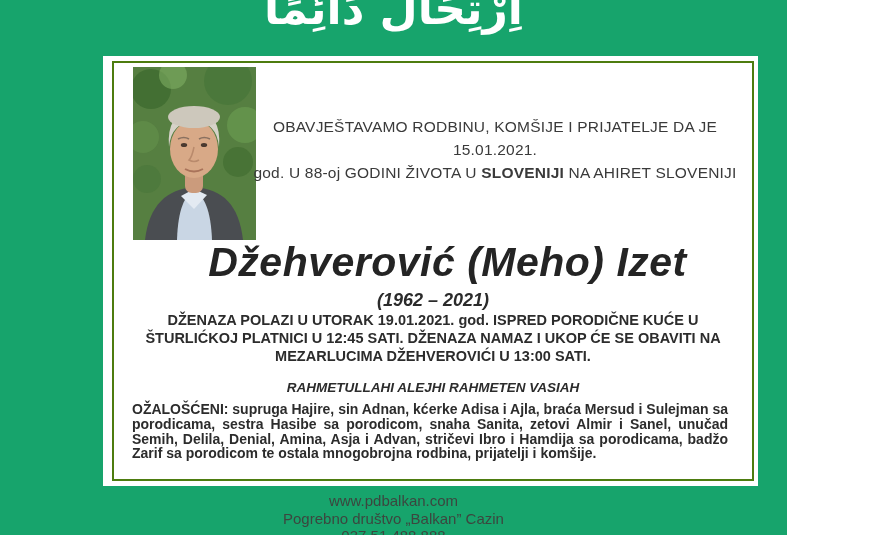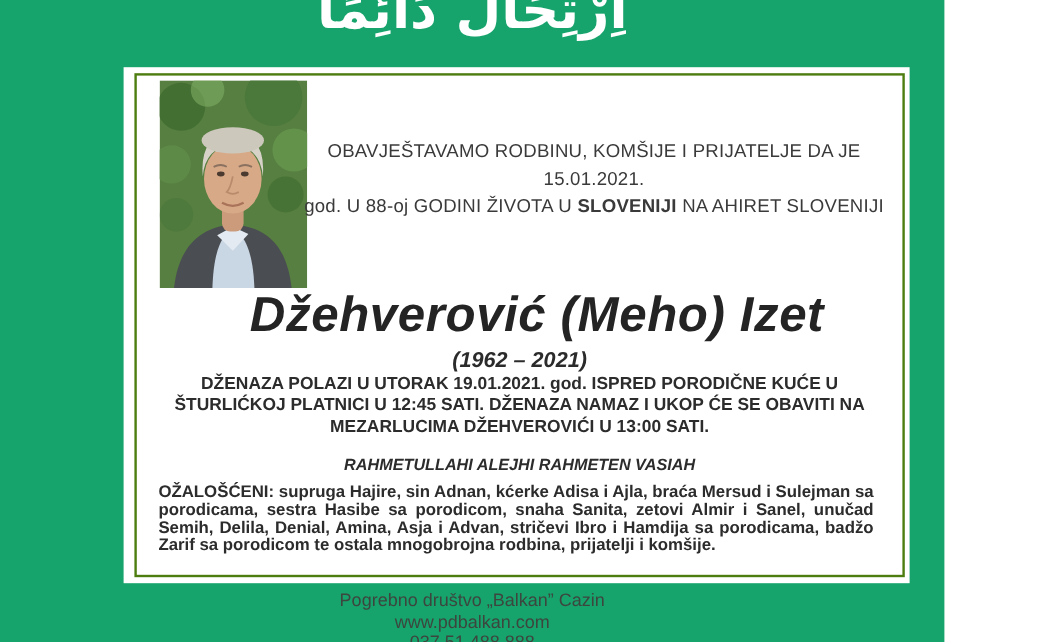--- a/index.html
+++ b/index.html
@@ -148,18 +148,18 @@
       <p class="funeral">DŽENAZA POLAZI U UTORAK 19.01.2021. god. ISPRED PORODIČNE KUĆE U ŠTURLIĆKOJ PLATNICI U 12:45 SATI. DŽENAZA NAMAZ I UKOP ĆE SE OBAVITI NA MEZARLUCIMA DŽEHVEROVIĆI U 13:00 SATI.</p>
 
       <div class="prayer">RAHMETULLAHI ALEJHI RAHMETEN VASIAH</div>
 
       <p class="mourners">OŽALOŠĆENI: supruga Hajire, sin Adnan, kćerke Adisa i Ajla, braća Mersud i Sulejman sa porodicama, sestra Hasibe sa porodicom, snaha Sanita, zetovi Almir i Sanel, unučad Semih, Delila, Denial, Amina, Asja i Advan, stričevi Ibro i Hamdija sa porodicama, badžo Zarif sa porodicom te ostala mnogobrojna rodbina, prijatelji i komšije.</p>
 
     </div>
   </div>
 
   <div class="footer">
+    <div>www.pdbalkan.com</div>
     <div>Pogrebno društvo „Balkan” Cazin</div>
-    <div>www.pdbalkan.com</div>
     <div>037 51 488 888</div>
   </div>
 
 </div>
 
 </body></html>

